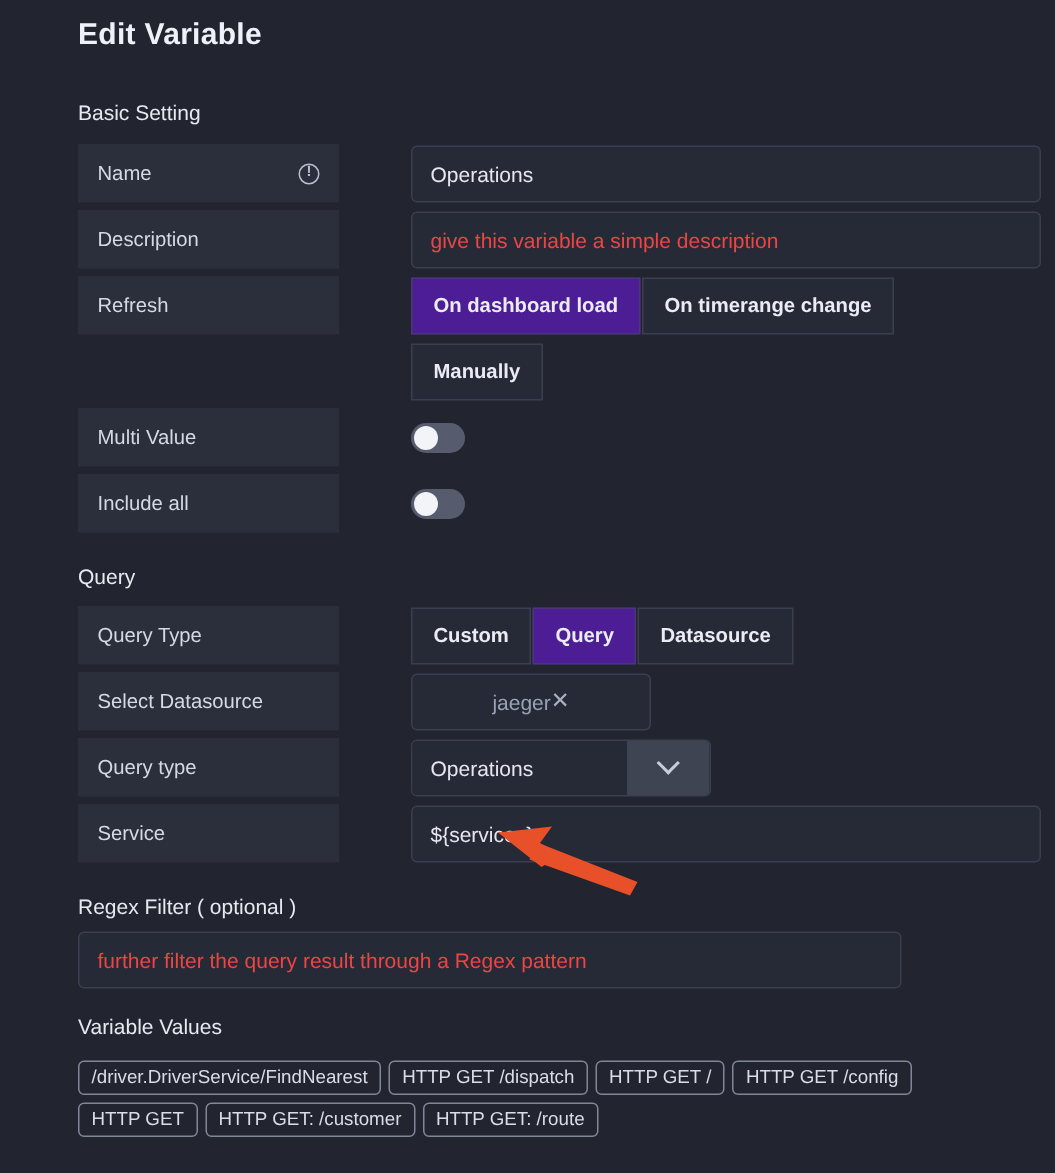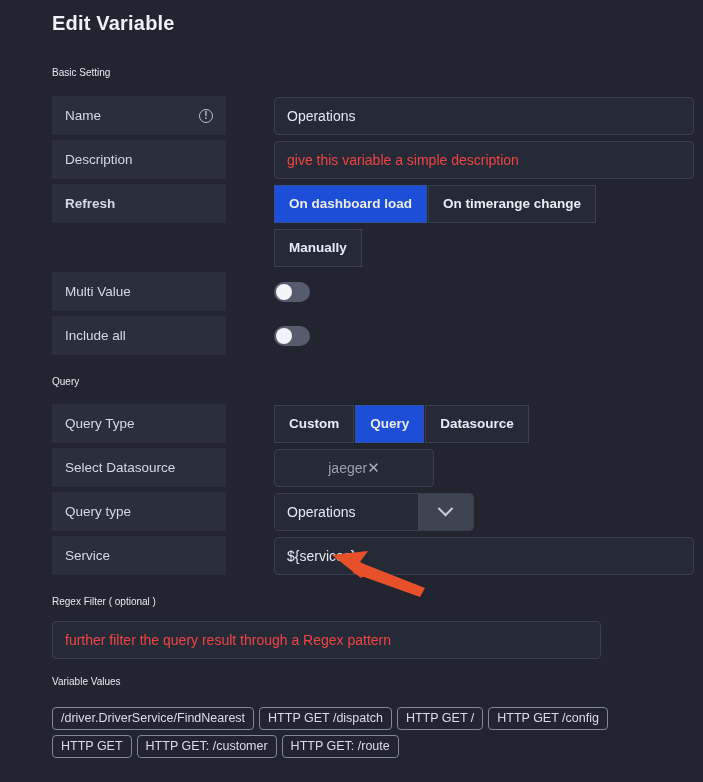--- a/index.html
+++ b/index.html
@@ -27,21 +27,21 @@
     top: 12px;
     font-size: 20px;
     font-weight: bold;
     color: #eef1f7;
     letter-spacing: 0.2px;
   }
 
   .section-title {
     position: absolute;
     left: 23px;
-    font-size: 10px;
+    font-size: 14px;
     font-weight: normal;
     color: #e6e9f0;
   }
 
   
   .row {
     position: absolute;
     left: 23px;
     display: flex;
     align-items: stretch;
@@ -101,21 +101,21 @@
     display: flex;
     align-items: center;
     justify-content: center;
     padding: 0 14px;
     font-size: 13.5px;
     font-weight: bold;
     color: #e9ecf3;
     cursor: pointer;
     margin-right: 1px;
   }
-  .seg.active { background: #1d4ed8; border-color: #4a506280; }
+  .seg.active { background: #4c1d95; border-color: #4a506280; }
 
   
   .dropdown {
     display: flex;
     height: 38px;
     border: 1px solid #3a3f50;
     border-radius: 4px;
     overflow: hidden;
     width: 200px;
   }
@@ -228,21 +228,21 @@
   <div class="row" style="top:140px;">
     <div class="row-label">
       <span>Description</span>
     </div>
     <div class="row-field">
       <div class="text-input input-wide placeholder">give this variable a simple description</div>
     </div>
   </div>
 
   <div class="row" style="top:184px;">
-    <div class="row-label" style="min-height:39px;font-weight:bold;">
+    <div class="row-label" style="min-height:39px;">
       <span>Refresh</span>
     </div>
     <div class="row-field">
       <div class="seg active">On dashboard load</div>
       <div class="seg">On timerange change</div>
     </div>
   </div>
 
   <div class="row" style="top:228px;">
     <div class="row-label blank"></div>

